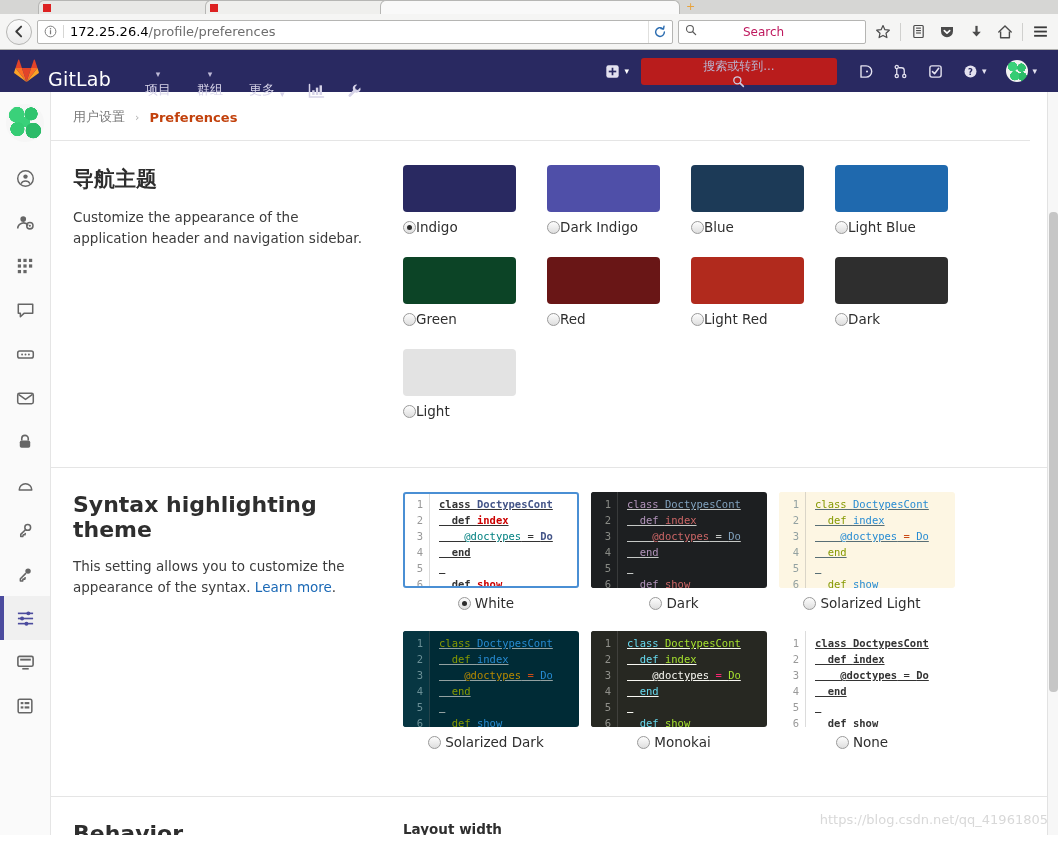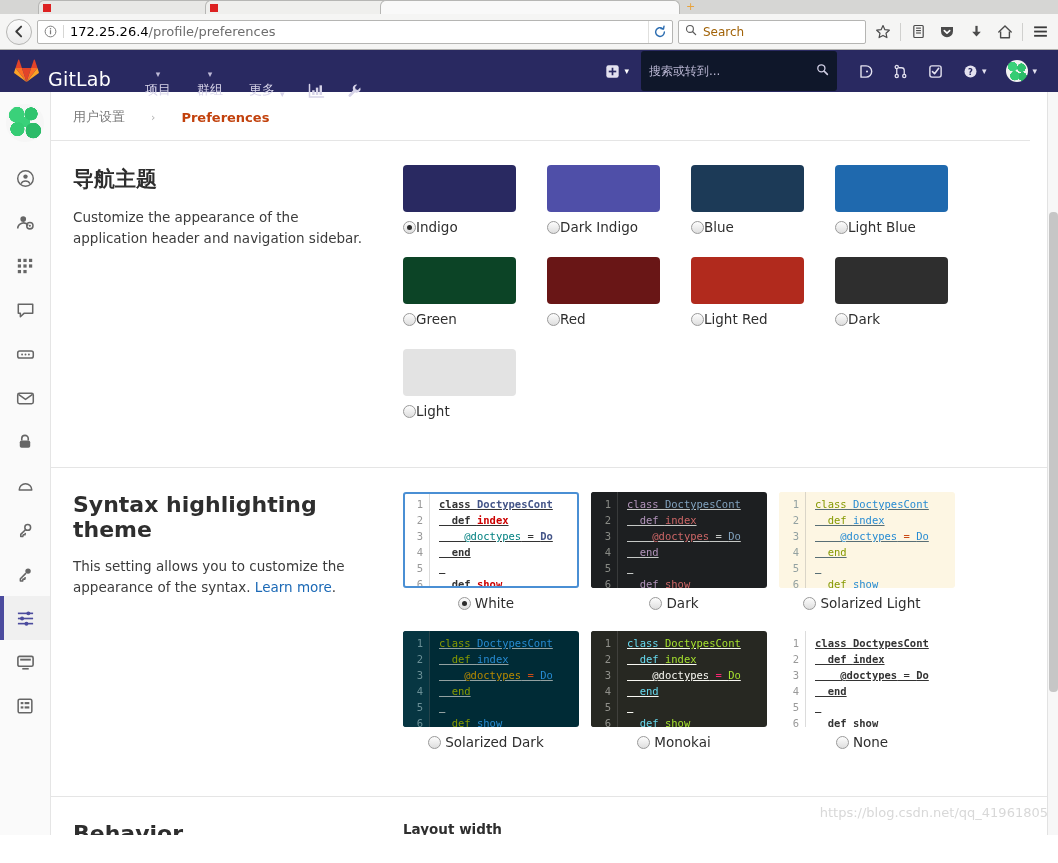--- a/index.html
+++ b/index.html
@@ -106,21 +106,21 @@
   .searchbar {
     width: 188px; height: 24px;
     background: #fff;
     border: 1px solid #b5b5b3;
     border-radius: 2px;
     display: flex; align-items: center;
     gap: 6px; padding: 0 6px;
     flex: none;
   }
   .searchbar .sicon { color:#5a5a5a; font-size: 12px; }
-  .searchbar .sph { color:#a16207; font-size: 12px; }
+  .searchbar .sph { color:#be185d; font-size: 12px; margin-left: 40px; }
   .icon-btn {
     width: 24px; height: 24px;
     display: flex; align-items: center; justify-content: center;
     color: #4b4b4b; font-size: 15px;
     flex: none;
   }
   .icon-sep { width:1px; height:18px; background:#d0d0ce; flex:none; }
 
   
   .gl-header {
@@ -146,26 +146,27 @@
     position:absolute; left: 50%; transform: translateX(-50%);
     top: 26px; font-size: 9px; color:#bdb9d6;
   }
   .gl-nav-item.icon-only { font-size: 15px; padding: 0 10px; }
   .gl-right { margin-left: auto; display:flex; align-items:center; gap:2px; }
   .gl-plus {
     color:#fff; font-size:13px; display:flex; align-items:center; gap:4px;
     padding: 0 8px; height: 28px;
   }
   .gl-search {
-    width: 196px; height: 40px;
-    background: #0f172a;
+    width: 196px; height: 27px;
+    background: #b91c1c;
     border-radius: 3px;
     display:flex; align-items:center;
     padding: 0 8px;
     margin: 0 10px 0 2px;
+    flex-direction: column;
   }
   .gl-search .ph { color:#b9b6d2; font-size:12px; flex:1 1 auto; }
   .gl-search .mag { color:#cfcde3; font-size:12px; }
   .gl-icon {
     color:#e3e1ef; font-size:14px;
     padding: 0 9px; height:42px;
     display:flex; align-items:center; gap:4px;
   }
   .gl-avatar {
     width: 22px; height: 22px; border-radius: 50%;
@@ -211,21 +212,21 @@
   }
   .side-item svg { display:block; }
 
   .content { flex: 1 1 auto; overflow: hidden; position: relative; }
 
   .breadcrumb {
     padding: 16px 0 14px 22px;
     border-bottom: 1px solid #e5e5e5;
     margin: 0 28px 0 0;
     font-size: 13px;
-    display: flex; align-items: center; gap: 26px;
+    display: flex; align-items: center; gap: 10px;
   }
   .breadcrumb .crumb-link { color:#7a7a7a; }
   .breadcrumb .sep { color:#b0b0b0; font-size: 11px; }
   .breadcrumb .crumb-current { color:#c2410c; font-weight: bold; }
 
   .section {
     display: flex;
     padding: 24px 28px 26px 22px;
     border-bottom: 1px solid #e5e5e5;
     margin-left: 0;
@@ -340,21 +341,21 @@
 
   .syn-box.selected { outline: 2px solid #4a8fd4; outline-offset: -2px; }
 
   
   .behavior { display:flex; padding: 24px 28px 0 22px; }
   .field-label { font-size: 13.5px; font-weight: bold; color:#2e2e2e; margin-bottom: 8px; }
 
   
   .watermark {
     position: absolute;
-    right: 10px; bottom: 15px;
+    right: 10px; bottom: 8px;
     color: #d8d8d8;
     font-size: 13px;
     white-space: nowrap;
   }
   
   .pscroll {
     position: absolute; right: 0; top: 0; bottom: 0;
     width: 11px; background:#f7f7f7; border-left:1px solid #e2e2e2;
   }
   .pscroll .thumb {

